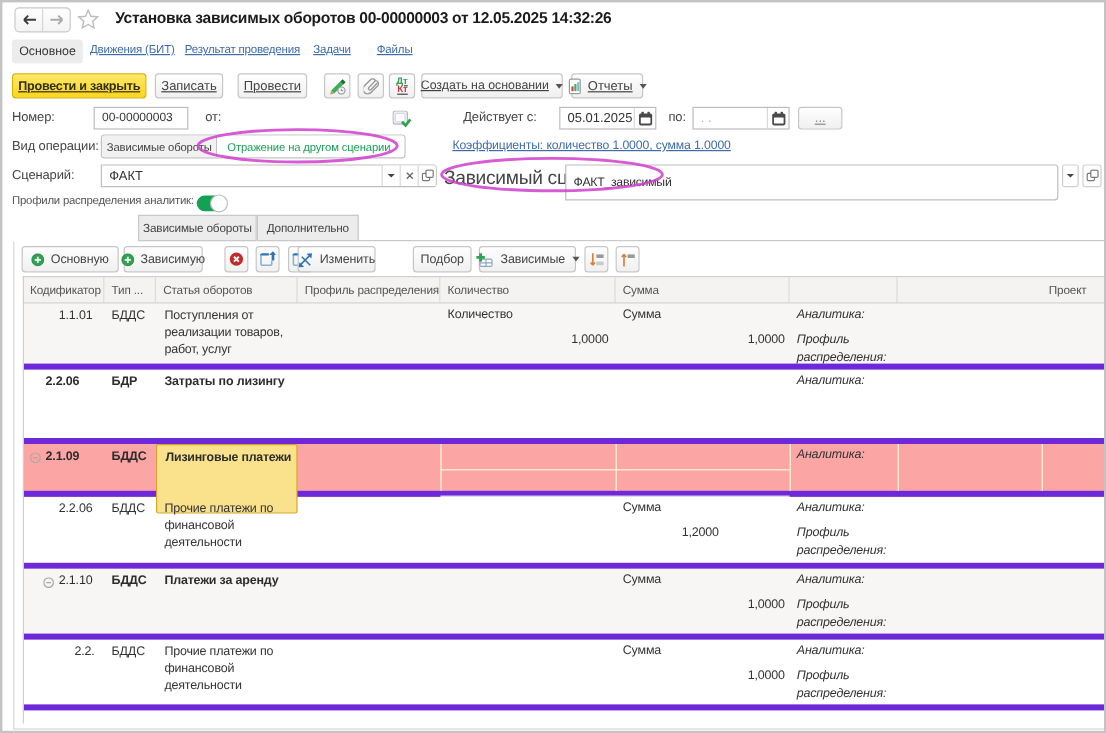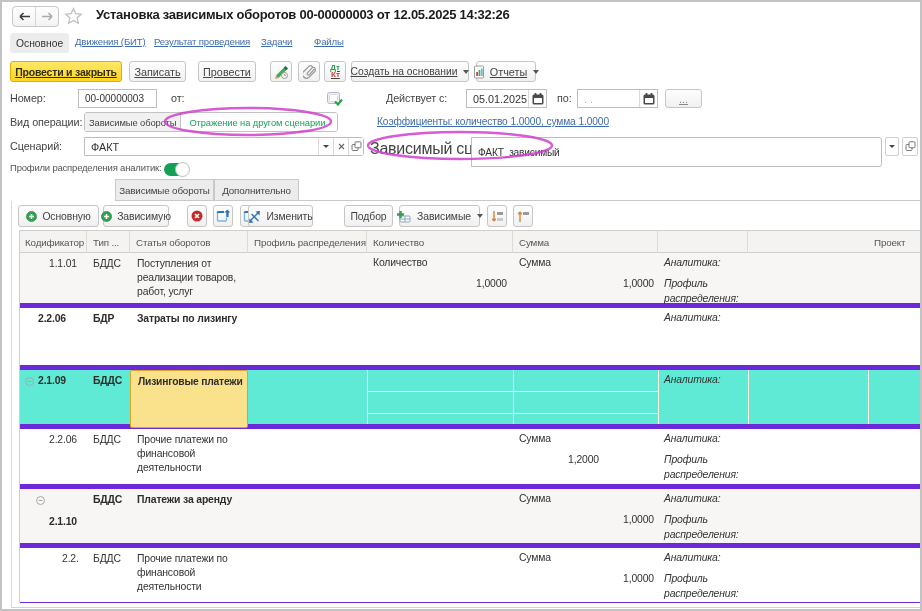--- a/index.html
+++ b/index.html
@@ -323,21 +323,21 @@
         <div class="cell " style="left:494px;top:24px;width:141px;text-align:right;">1,0000</div>
         <div class="cell grey-it" style="left:645px;top:3px;">Аналитика:</div>
         <div class="cell grey-it" style="left:645px;top:24px;width:78px;line-height:14.5px;">Профиль распределения:</div>
       </div>
       <div class="trow" style="height: 62px;">
         <div class="cell " style="left:19px;top:4px;font-weight:bold;color:#2d2d2d;">2.2.06</div>
         <div class="cell " style="left:74px;top:4px;font-weight:bold;color:#2d2d2d;">БДР</div>
         <div class="cell " style="left:118px;top:4px;font-weight:bold;color:#2d2d2d;white-space:nowrap;line-height:14px;">Затраты по лизингу</div>
         <div class="cell grey-it" style="left:645px;top:3px;">Аналитика:</div>
       </div>
-      <div class="trow" style="height: 59px; background: #5eead4;">
+      <div class="trow" style="height: 44px; background: #fca5a5;">
         <div style="position:absolute;left:348px;width:291px;top:21px;height:1px;background:#fdf8e1"></div>
         <div style="position:absolute;left:348px;width:291px;top:43px;height:1px;background:#fdf8e1"></div>
         <div style="position:absolute;left:348px;top:0;bottom:0;width:1px;background:#fdf8e1"></div>
         <div style="position:absolute;left:494px;top:0;bottom:0;width:1px;background:#fdf8e1"></div>
         <div style="position:absolute;left:639px;top:0;bottom:0;width:1px;background:#fdf8e1"></div>
         <div style="position:absolute;left:729px;top:0;bottom:0;width:1px;background:#fdf8e1"></div>
         <div style="position:absolute;left:849px;top:0;bottom:0;width:1px;background:#fdf8e1"></div>
         <svg style="position:absolute;left:6px;top:7px" width="9" height="9" viewBox="0 0 9 9">
       <circle cx="4.5" cy="4.5" r="4" fill="none" stroke="#a8a8a8"></circle>
           <path d="M2.5 4.5 H6.5" stroke="#a8a8a8"></path>
@@ -356,21 +356,21 @@
         <div class="cell " style="left:500px;top:3px;">Сумма</div>
         <div class="cell " style="left:494px;top:24px;width:141px;text-align:center;">1,2000</div>
         <div class="cell grey-it" style="left:645px;top:3px;">Аналитика:</div>
         <div class="cell grey-it" style="left:645px;top:24px;width:78px;line-height:14.5px;">Профиль распределения:</div>
       </div>
       <div class="trow" style="height: 59px; background: rgb(247, 246, 245);">
         <svg style="position:absolute;left:17px;top:7px" width="9" height="9" viewBox="0 0 9 9">
       <circle cx="4.5" cy="4.5" r="4" fill="none" stroke="#a8a8a8"></circle>
           <path d="M2.5 4.5 H6.5" stroke="#a8a8a8"></path>
         </svg>
-        <div class="cell " style="left:30px;top:4px;font-weight:bold;color:#2d2d2d;margin-top:22px;">2.1.10</div>
+        <div class="cell " style="left:30px;top:4px;font-weight:normal;color:#2d2d2d;">2.1.10</div>
         <div class="cell " style="left:74px;top:4px;font-weight:bold;color:#2d2d2d;">БДДС</div>
         <div class="cell " style="left:118px;top:4px;font-weight:bold;color:#2d2d2d;white-space:nowrap;line-height:14px;">Платежи за аренду</div>
         <div class="cell " style="left:500px;top:3px;">Сумма</div>
         <div class="cell " style="left:494px;top:24px;width:141px;text-align:right;">1,0000</div>
         <div class="cell grey-it" style="left:645px;top:3px;">Аналитика:</div>
         <div class="cell grey-it" style="left:645px;top:24px;width:78px;line-height:14.5px;">Профиль распределения:</div>
       </div>
       <div class="trow" style="height: 59px;">
         <div class="cell " style="left:43px;top:4px;">2.2.</div>
         <div class="cell " style="left:74px;top:4px;">БДДС</div>

